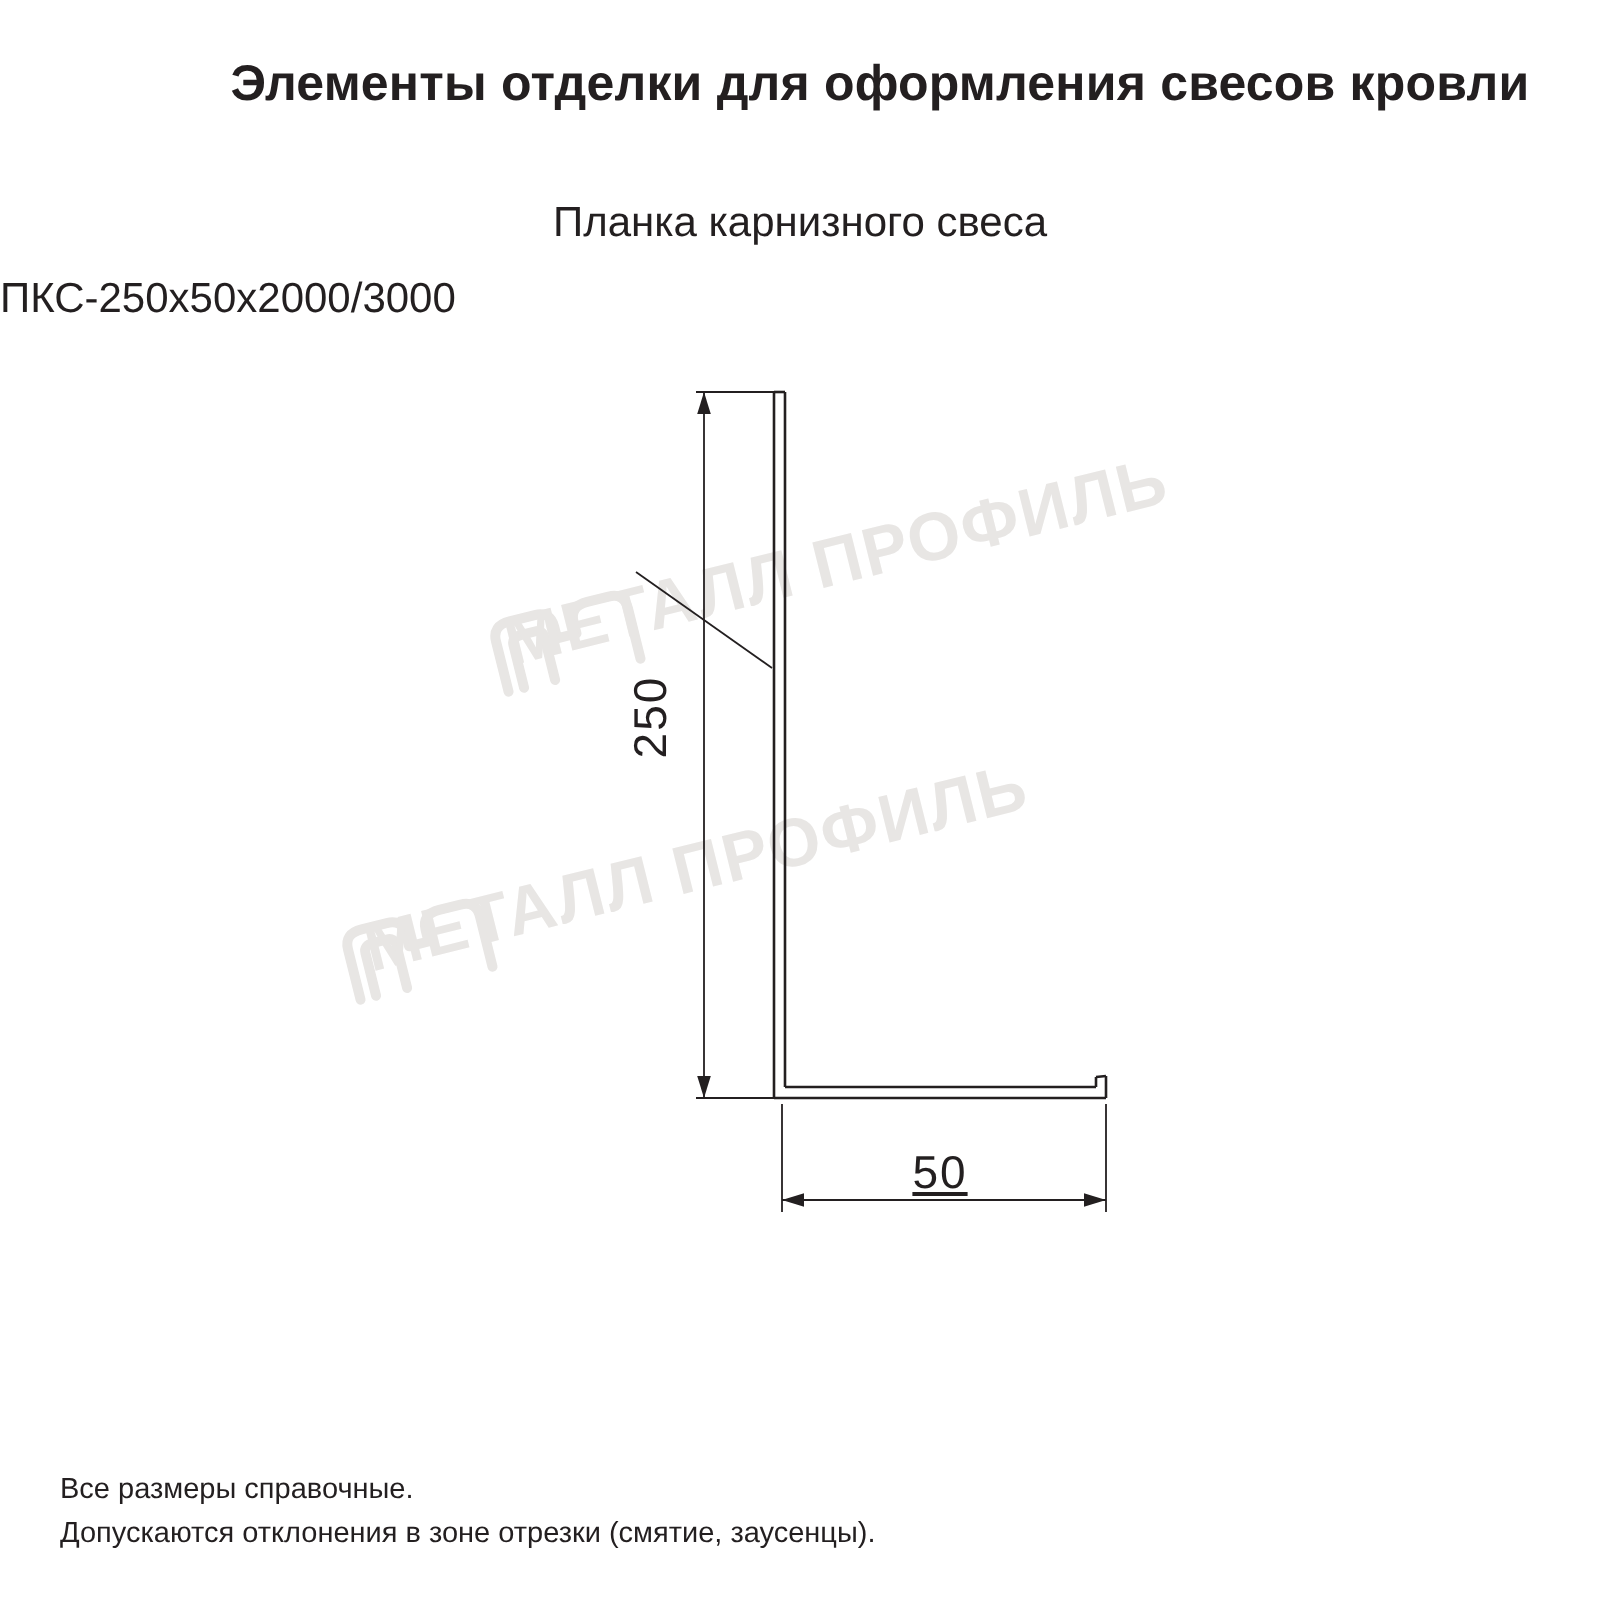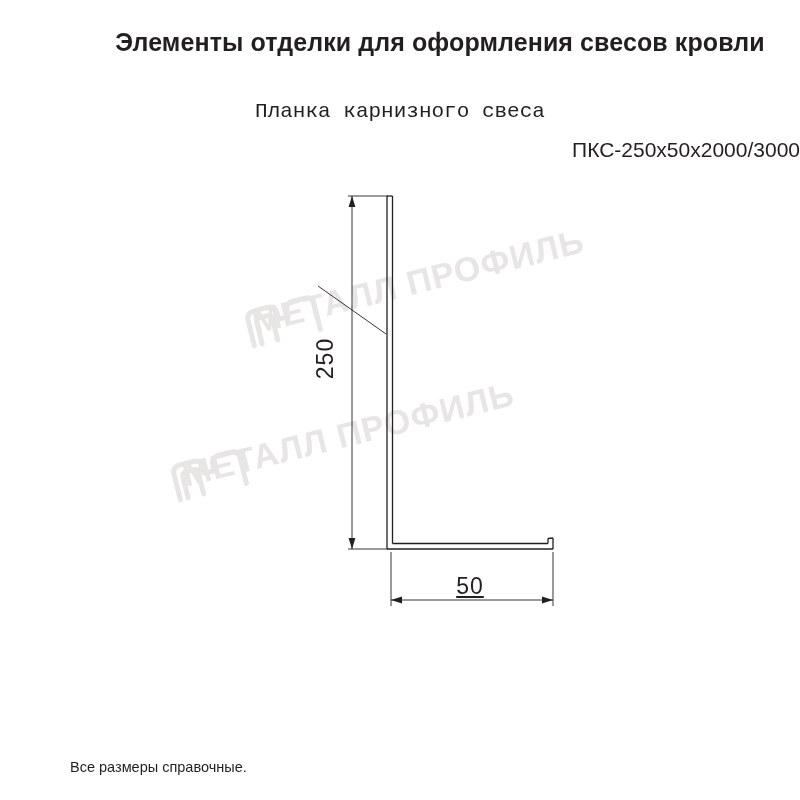--- a/index.html
+++ b/index.html
@@ -38,29 +38,28 @@
 
   .sub-title {
     position: absolute;
     top: 100px;
     left: 0;
     width: 800px;
     text-align: center;
     font-size: 21px;
     font-weight: normal;
     color: #231f20;
-    font-family: Liberation Mono, monospace;
   }
 
   .model-code {
     position: absolute;
     top: 138px;
     left: 0;
     width: 800px;
-    text-align: right;
+    text-align: left;
     font-size: 21px;
     font-weight: normal;
     color: #231f20;
   }
 
   
   .watermark {
     position: absolute;
     pointer-events: none;
     user-select: none;
@@ -134,21 +133,21 @@
 
   
   .footnotes {
     position: absolute;
     left: 30px;
     bottom: 22px;
     font-size: 14.5px;
     line-height: 22px;
     color: #231f20;
   }
-  .footnote-line { display: block; margin-left: 40px; }
+  .footnote-line { display: block; }
 </style>
 </head>
 <body>
 
 <div class="page">
 
   <div class="wm-logo wm-logo-1">
     <svg width="76" height="48" viewBox="0 0 76 48" aria-hidden="true">
       <path d="M4 40 L4 14 Q4 6 13 6 L26 6 Q34 6 34 14 L34 20 L44 20 L44 14 Q44 6 53 6 L64 6 Q72 6 72 14 L72 40" fill="none" stroke="#e8e6e4" stroke-width="5" stroke-linejoin="round" stroke-linecap="round"></path>
       <path d="M12 40 L12 18 Q12 14 17 14 L24 14 Q28 14 28 18 L28 40" fill="none" stroke="#e8e6e4" stroke-width="5" stroke-linejoin="round" stroke-linecap="round"></path>
@@ -211,15 +210,16 @@
       <polygon points="553,600 542,596.6 542,603.4" fill="#231f20" stroke="none"></polygon>
     </g>
   </svg>
 
 
   <div class="dim-250">250</div>
   <div class="dim-50">50</div>
 
   <div class="footnotes">
     <span class="footnote-line">Все размеры справочные.</span>
+    <span class="footnote-line">Допускаются отклонения в зоне отрезки (смятие, заусенцы).</span>
   </div>
 
 </div>
 
 </body></html>

